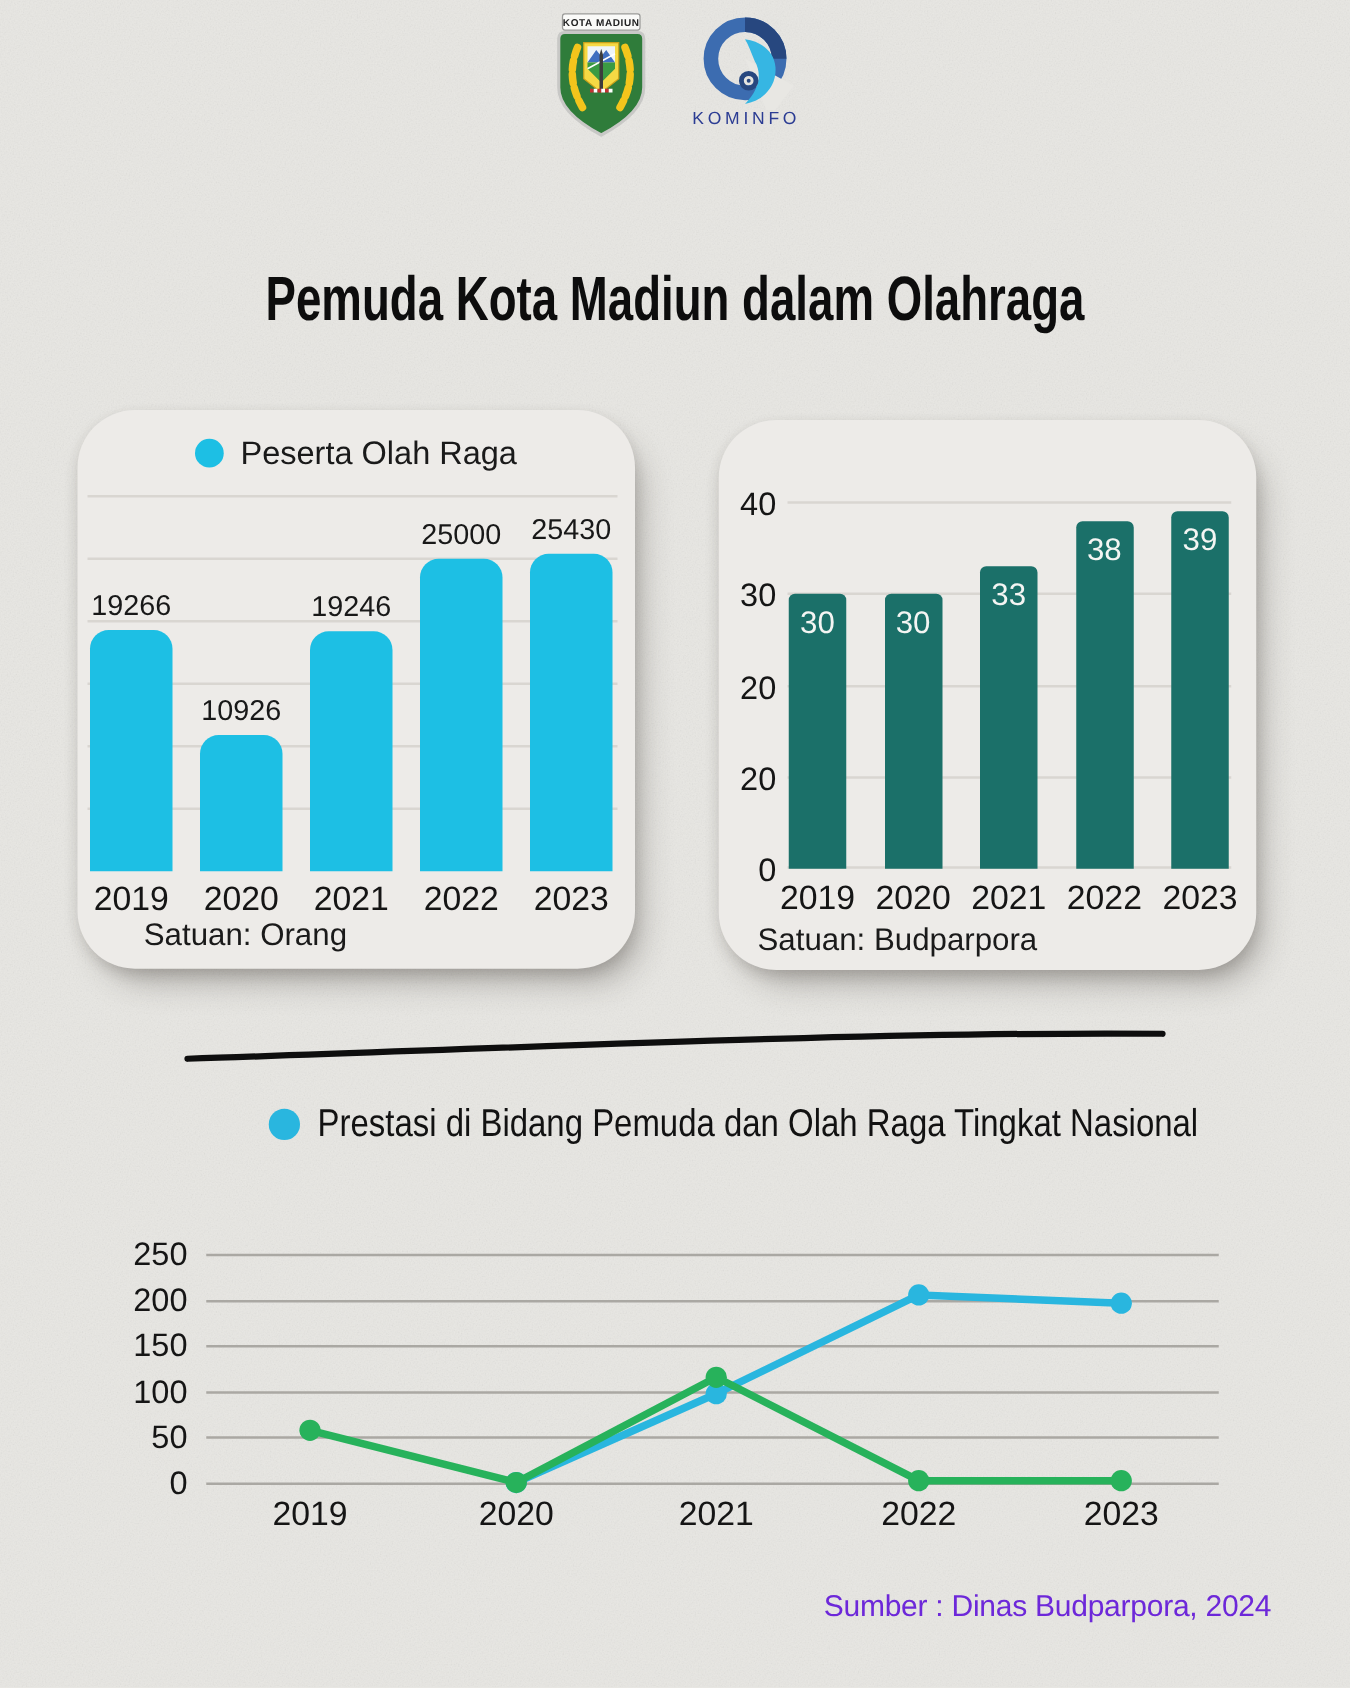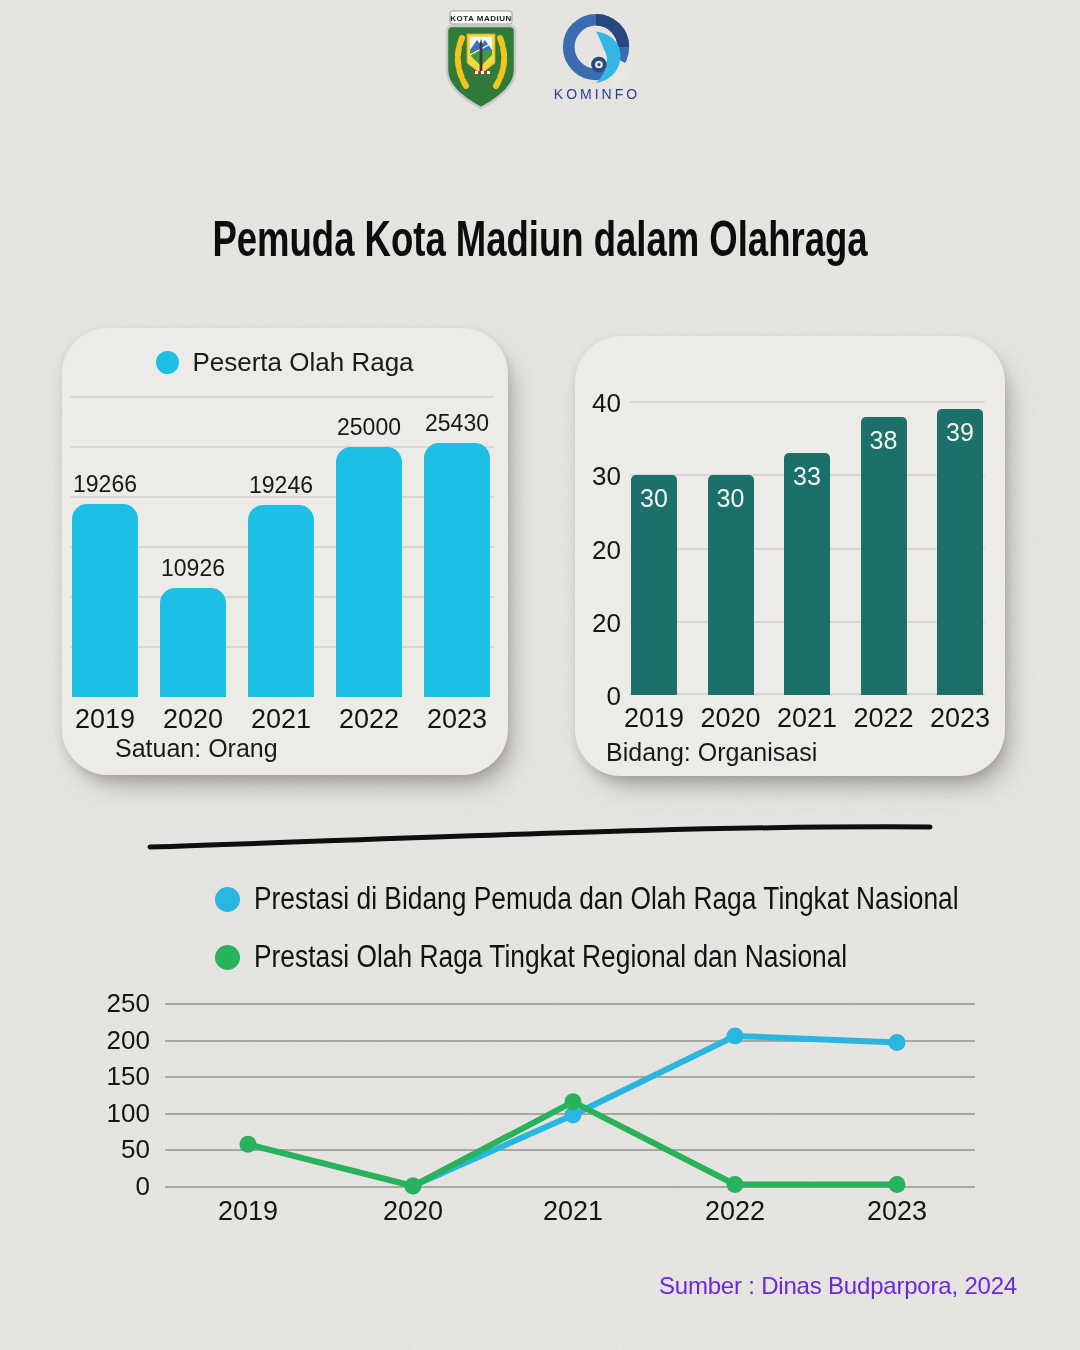--- a/index.html
+++ b/index.html
@@ -172,34 +172,30 @@
         <div class="bar bar-sq" style="left: 307px; width: 46px; height: 286px; background: rgb(27, 112, 105);"></div>
         <div class="bval-in" style="left: 307px; width: 46px; top: 16px;">39</div>
       </div>
     <div class="xrow xrow-org">
         <div class="xtick" style="left: 24px;">2019</div>
         <div class="xtick" style="left: 100.5px;">2020</div>
         <div class="xtick" style="left: 177px;">2021</div>
         <div class="xtick" style="left: 253.5px;">2022</div>
         <div class="xtick" style="left: 330px;">2023</div>
       </div>
-    <div class="unit unit-org">Bidang: Organisasi</div>
+    <div class="unit unit-org">Satuan: Budparpora</div>
   </section>
 
   <svg class="abs divider" viewBox="0 0 800 40">
     <path d="M10 31 C 260 23, 560 9, 790 11" fill="none" stroke="#0e0e0e" stroke-width="5" stroke-linecap="round"></path>
   </svg>
 
   <div class="abs llrow" style="top:883px;">
     <span class="dot" style="background: rgb(41, 182, 223);"></span>
     <span class="lltext">Prestasi di Bidang Pemuda dan Olah Raga Tingkat Nasional</span>
-  </div>
-  <div class="abs llrow" style="top:941px;">
-    <span class="dot" style="background: rgb(39, 178, 91);"></span>
-    <span class="lltext">Prestasi Olah Raga Tingkat Regional dan Nasional</span>
   </div>
 
   <div class="abs linechart">
     <div>
         <div class="lc-grid" style="top: 13px;"></div>
         <div class="lc-grid" style="top: 49.6px;"></div>
         <div class="lc-grid" style="top: 86.2px;"></div>
         <div class="lc-grid" style="top: 122.8px;"></div>
         <div class="lc-grid" style="top: 159.4px;"></div>
         <div class="lc-grid" style="top: 196px;"></div>

